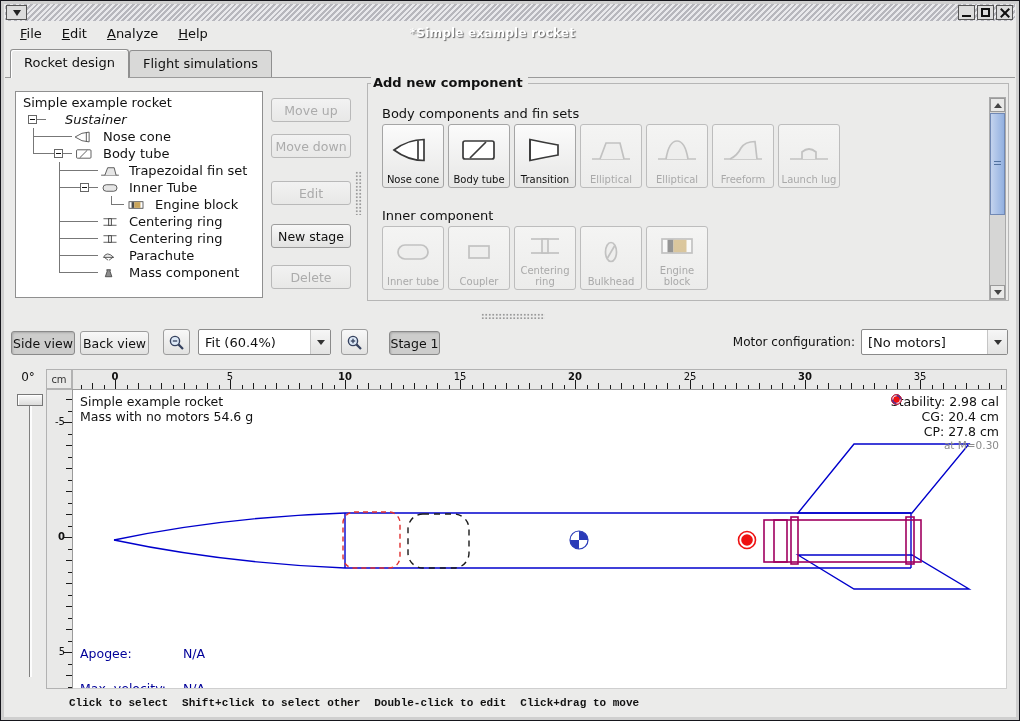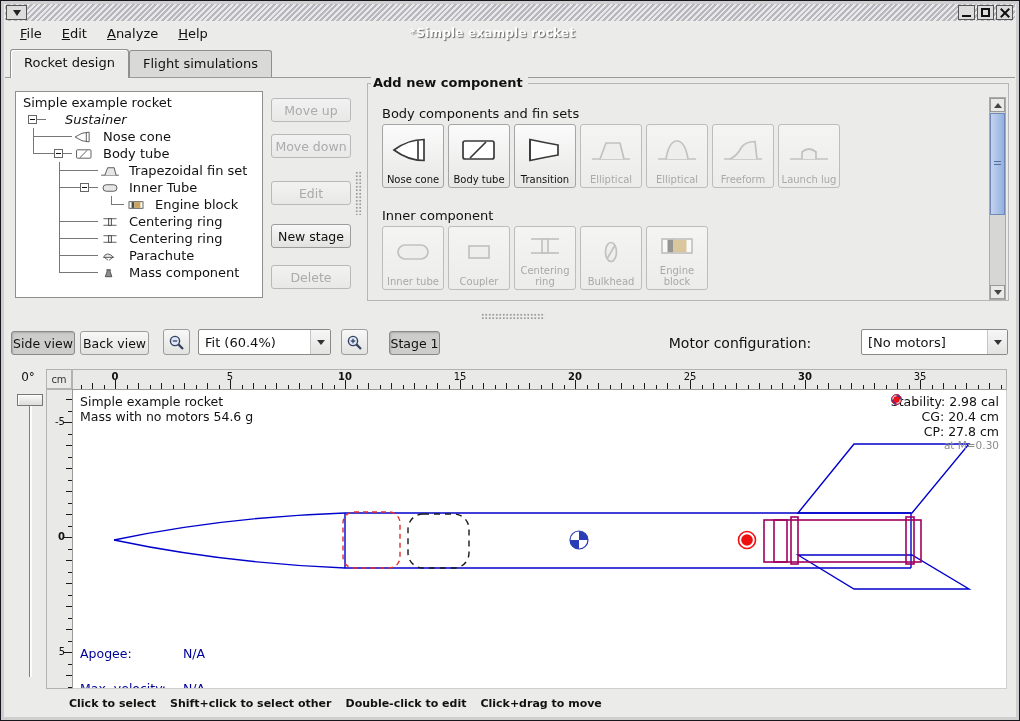--- a/index.html
+++ b/index.html
@@ -105,21 +105,21 @@
   
   .toolbar { position:absolute; left:4px; top:319px; right:4px; height:43px; }
   .tb { position:absolute; height:24px; top:11px; }
   .btn.pressed { background:#cdcdcc; border-color:#8a8a8a; box-shadow:inset 1px 1px 2px #aaa; }
   .combo { position:absolute; background:#fff; border:1px solid #8a8a8a; border-radius:2px;
     display:flex; align-items:center; font-size:13px; color:#111; }
   .combo .val { flex:1; padding-left:6px; white-space:nowrap; overflow:hidden; }
   .combo .arrow-box { width:20px; align-self:stretch; display:flex; align-items:center; justify-content:center;
     border-left:1px solid #c5c5c5; background:linear-gradient(#f6f6f6,#e3e3e2); }
   .chev { width:0; height:0; border-left:4px solid transparent; border-right:4px solid transparent; border-top:5px solid #333; }
-  .motor-label { position:absolute; left:620px; width:230px; top:15px; text-align:center; font-size:14px; color:#111; }
+  .motor-label { position:absolute; left:620px; width:230px; top:15px; text-align:right; font-size:12px; color:#111; }
 
   
   .diagram { position:absolute; left:4px; top:362px; right:4px; height:328px; background:#ebebea; }
   .rot-label { position:absolute; left:6px; top:7px; width:34px; text-align:center; font-size:12px; color:#111; }
   .slider-track { position:absolute; left:24px; top:34px; width:3px; height:280px;
     background:#fdfdfd; border-left:1px solid #808080; }
   .slider-thumb { position:absolute; left:12px; top:31px; width:26px; height:12px;
     background:linear-gradient(#fafafa,#dcdcdb); border:1px solid #777; box-shadow:inset 1px 1px 0 #fff; }
   .ruler-corner { position:absolute; left:41px; top:6px; width:26px; height:20px;
     border:1px solid #b2b2b2; background:#e9e9e8; font-size:10px; color:#333;
@@ -140,21 +140,21 @@
   .info-block { position:absolute; left:7px; top:4px; font-size:12.5px; color:#111; line-height:15px; white-space:pre; }
   .legend-block { position:absolute; right:7px; top:4px; font-size:12.5px; color:#111; text-align:right; }
   .legend-row { display:flex; align-items:center; justify-content:flex-end; gap:4px; line-height:15px; }
   .mach-note { font-size:10.5px; color:#8a8a8a; line-height:13px; }
   .flight-block { position:absolute; left:7px; top:256px; font-size:12.5px; line-height:15px; }
   .flight-row span.fl { display:inline-block; width:103px; }
 
   
   .statusbar { position:absolute; left:4px; top:690px; right:4px; height:24px;
     display:flex; align-items:center; gap:14px; padding-left:64px;
-    font-size:11px; font-weight:bold; color:#111; }
+    font-size:11px; font-weight:bold; color:#111;font-family:Liberation Mono, monospace; }
 </style>
 </head>
 <body>
 
 <div class="window">
 
   <div class="titlebar">
     <div class="menu-btn">
       <div class="tri"></div>
     </div>

